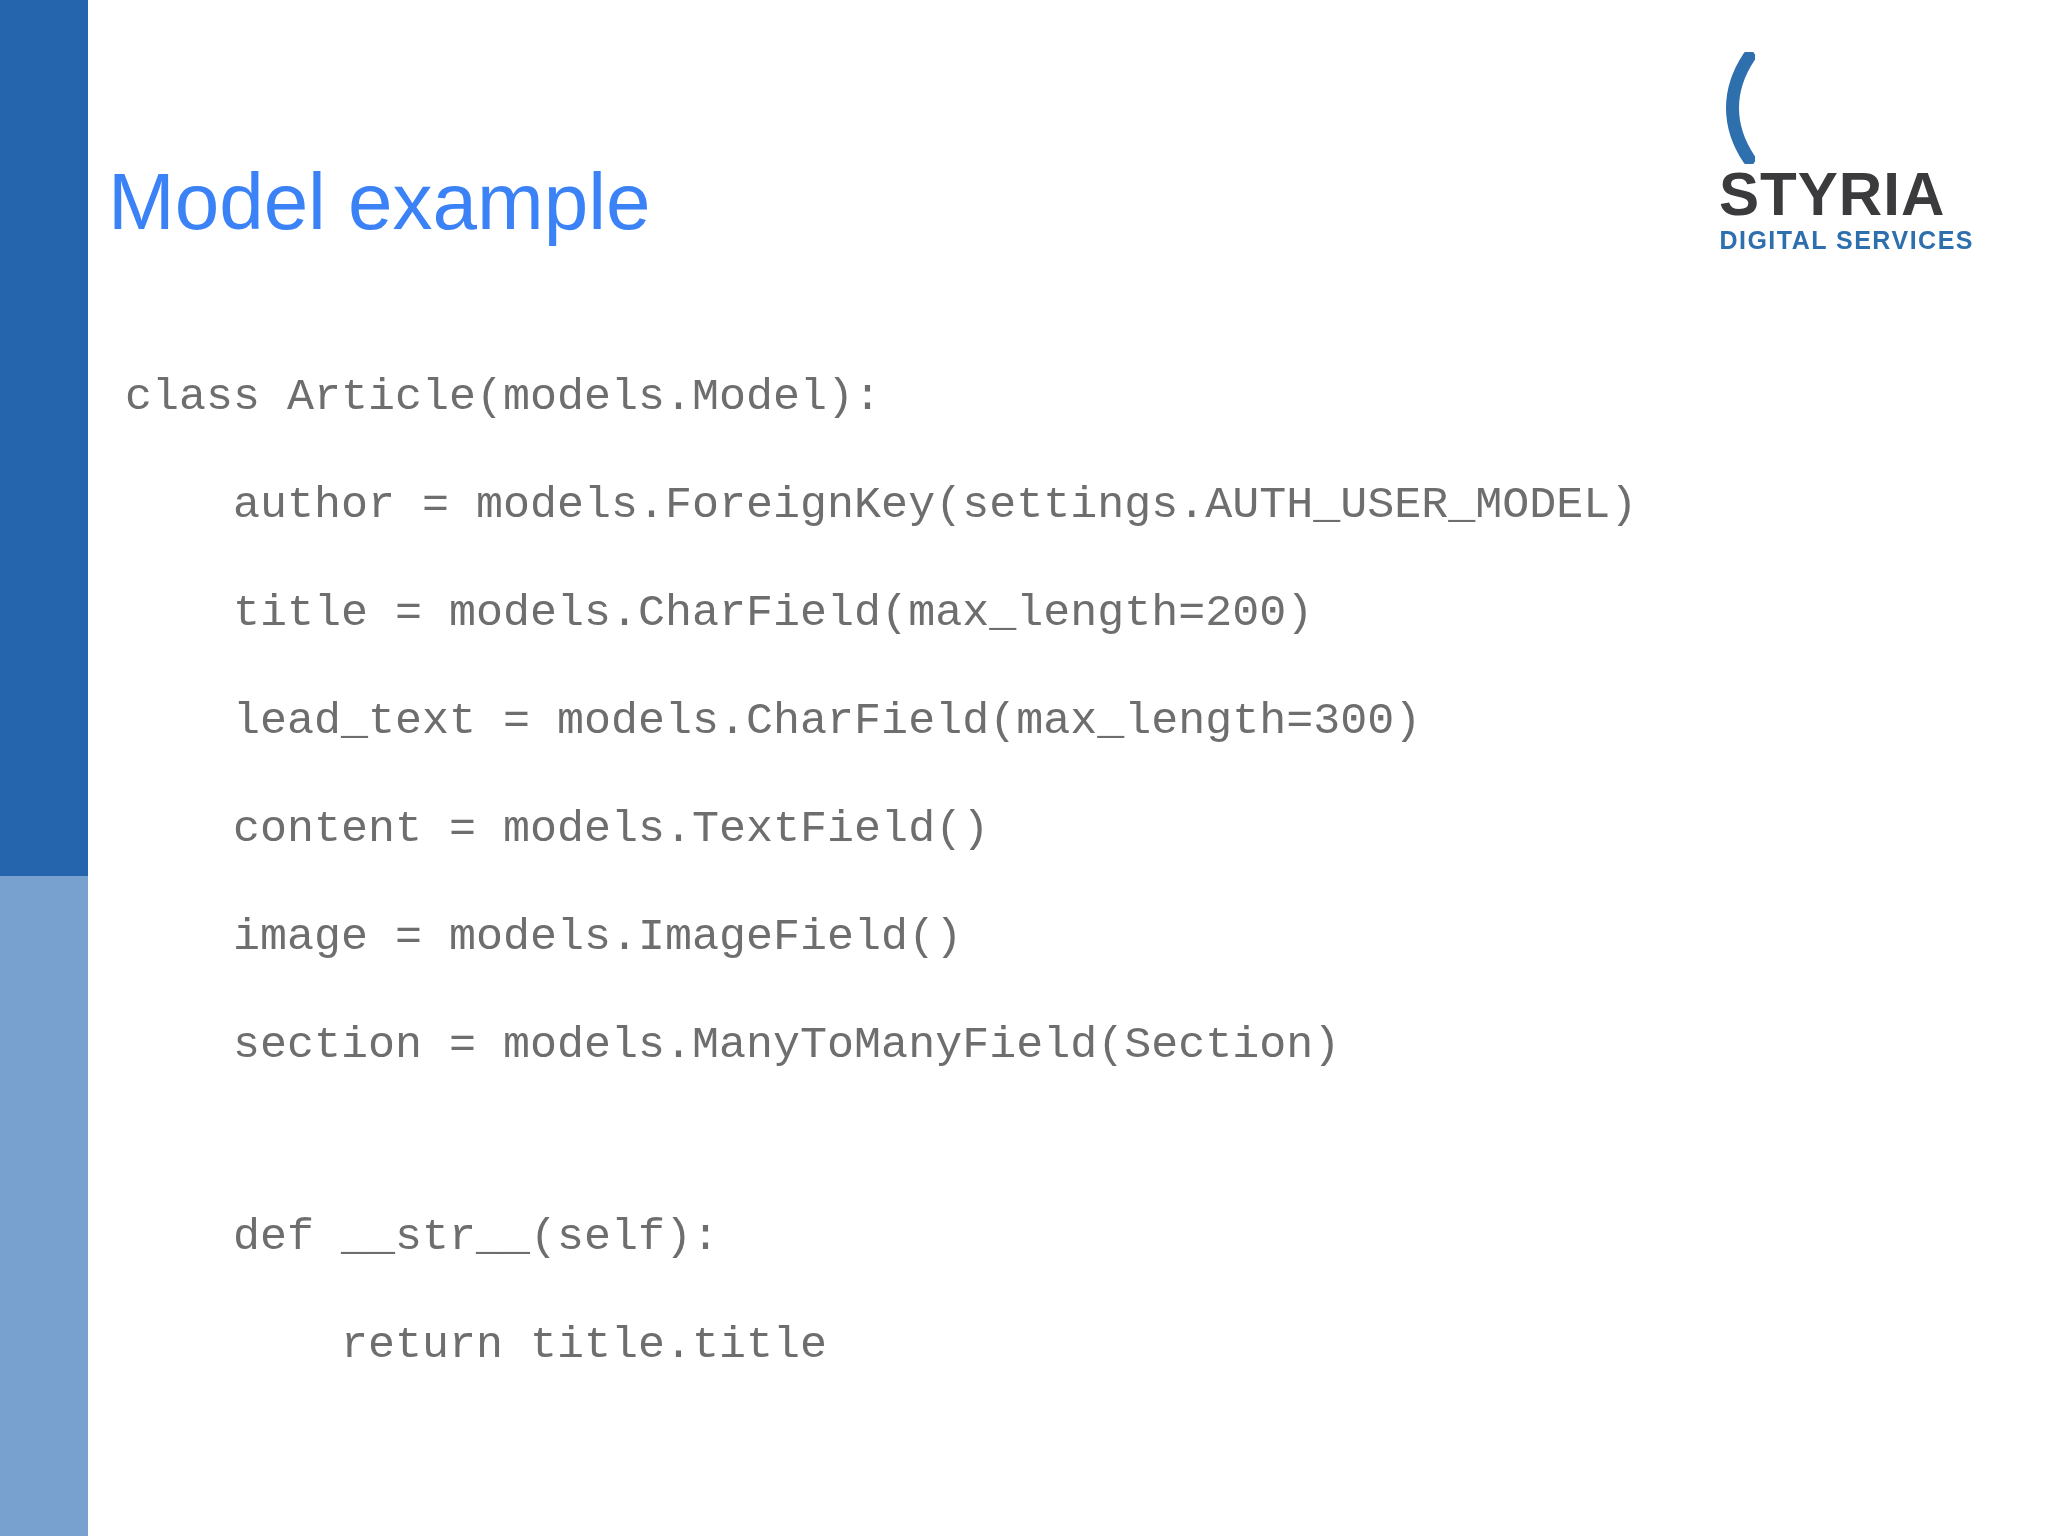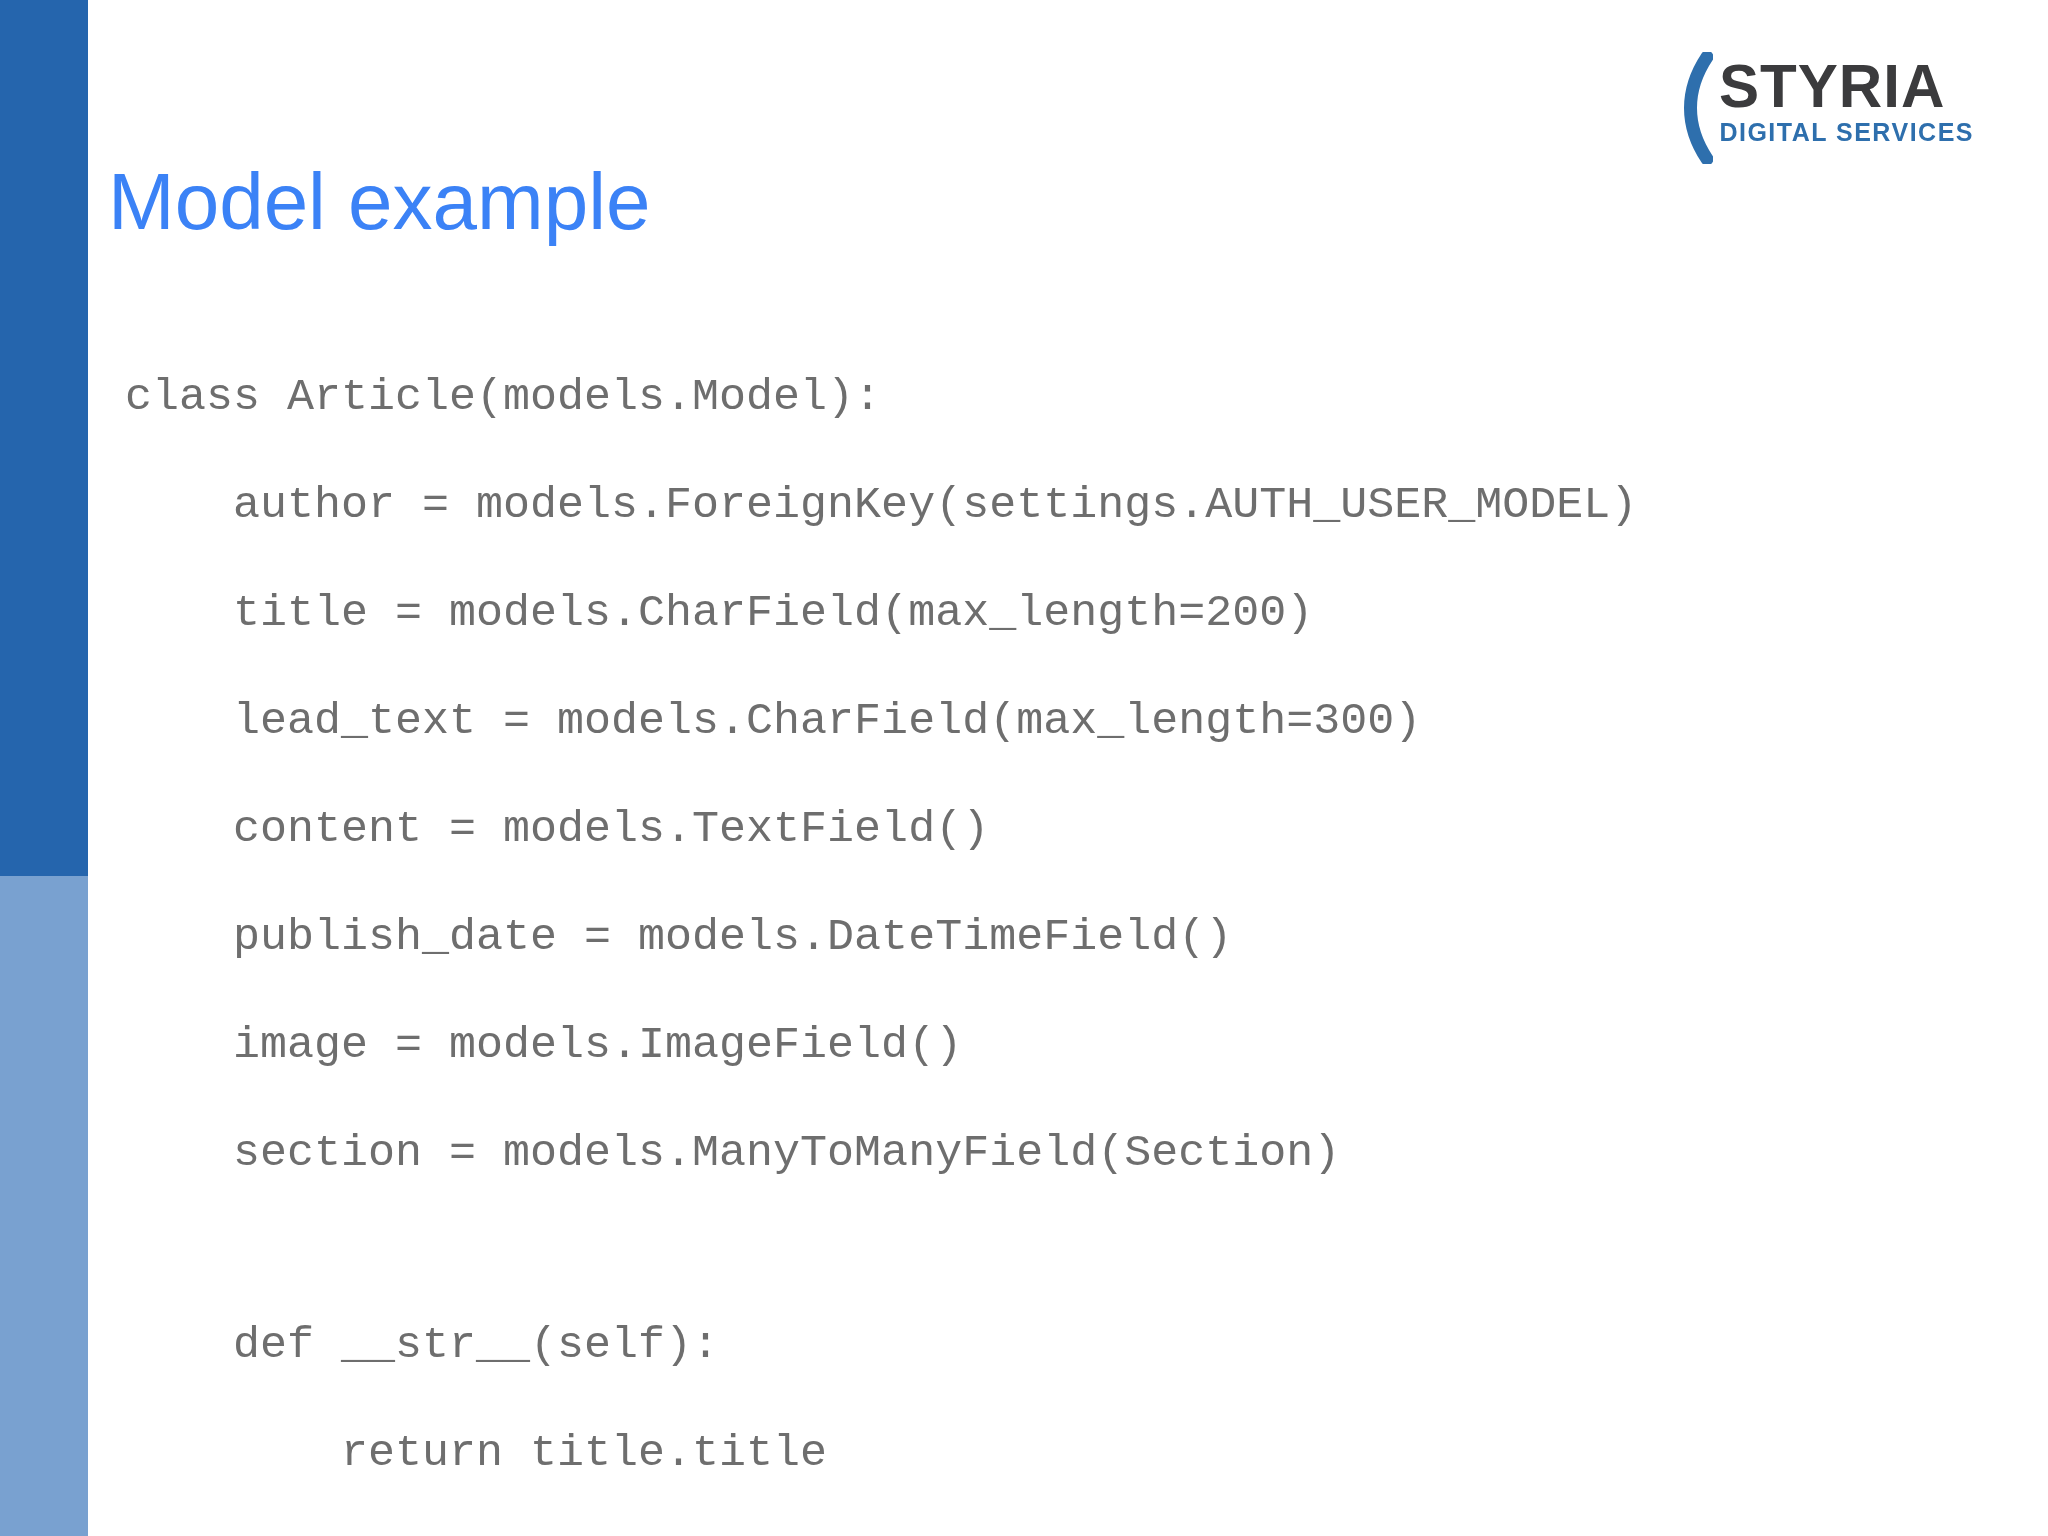--- a/index.html
+++ b/index.html
@@ -38,21 +38,21 @@
     height: 660px;
     background: #79a1d0;
   }
 
   
   .logo {
     position: absolute;
     top: 56px;
     right: 74px;
     display: flex;
-    flex-direction: row;
+    flex-direction: column;
     align-items: flex-start;
   }
   .logo .bracket {
     width: 36px;
     height: 112px;
     margin-right: 6px;
     margin-top: -4px;
   }
   .logo .logo-text-col {
     display: flex;
@@ -129,20 +129,19 @@
   </div>
 
   <h1 class="slide-title">Model example</h1>
 
   <div class="code-block">
     <div class="code-line">class Article(models.Model):</div>
     <div class="code-line">    author = models.ForeignKey(settings.AUTH_USER_MODEL)</div>
     <div class="code-line">    title = models.CharField(max_length=200)</div>
     <div class="code-line">    lead_text = models.CharField(max_length=300)</div>
     <div class="code-line">    content = models.TextField()</div>
-    <div class="code-line">    publish_date = models.DateTimeField()</div>
     <div class="code-line">    image = models.ImageField()</div>
     <div class="code-line">    section = models.ManyToManyField(Section)</div>
     <div class="code-line gap-before">    def __str__(self):</div>
     <div class="code-line">        return title.title</div>
   </div>
 
 </div>
 
 </body></html>

